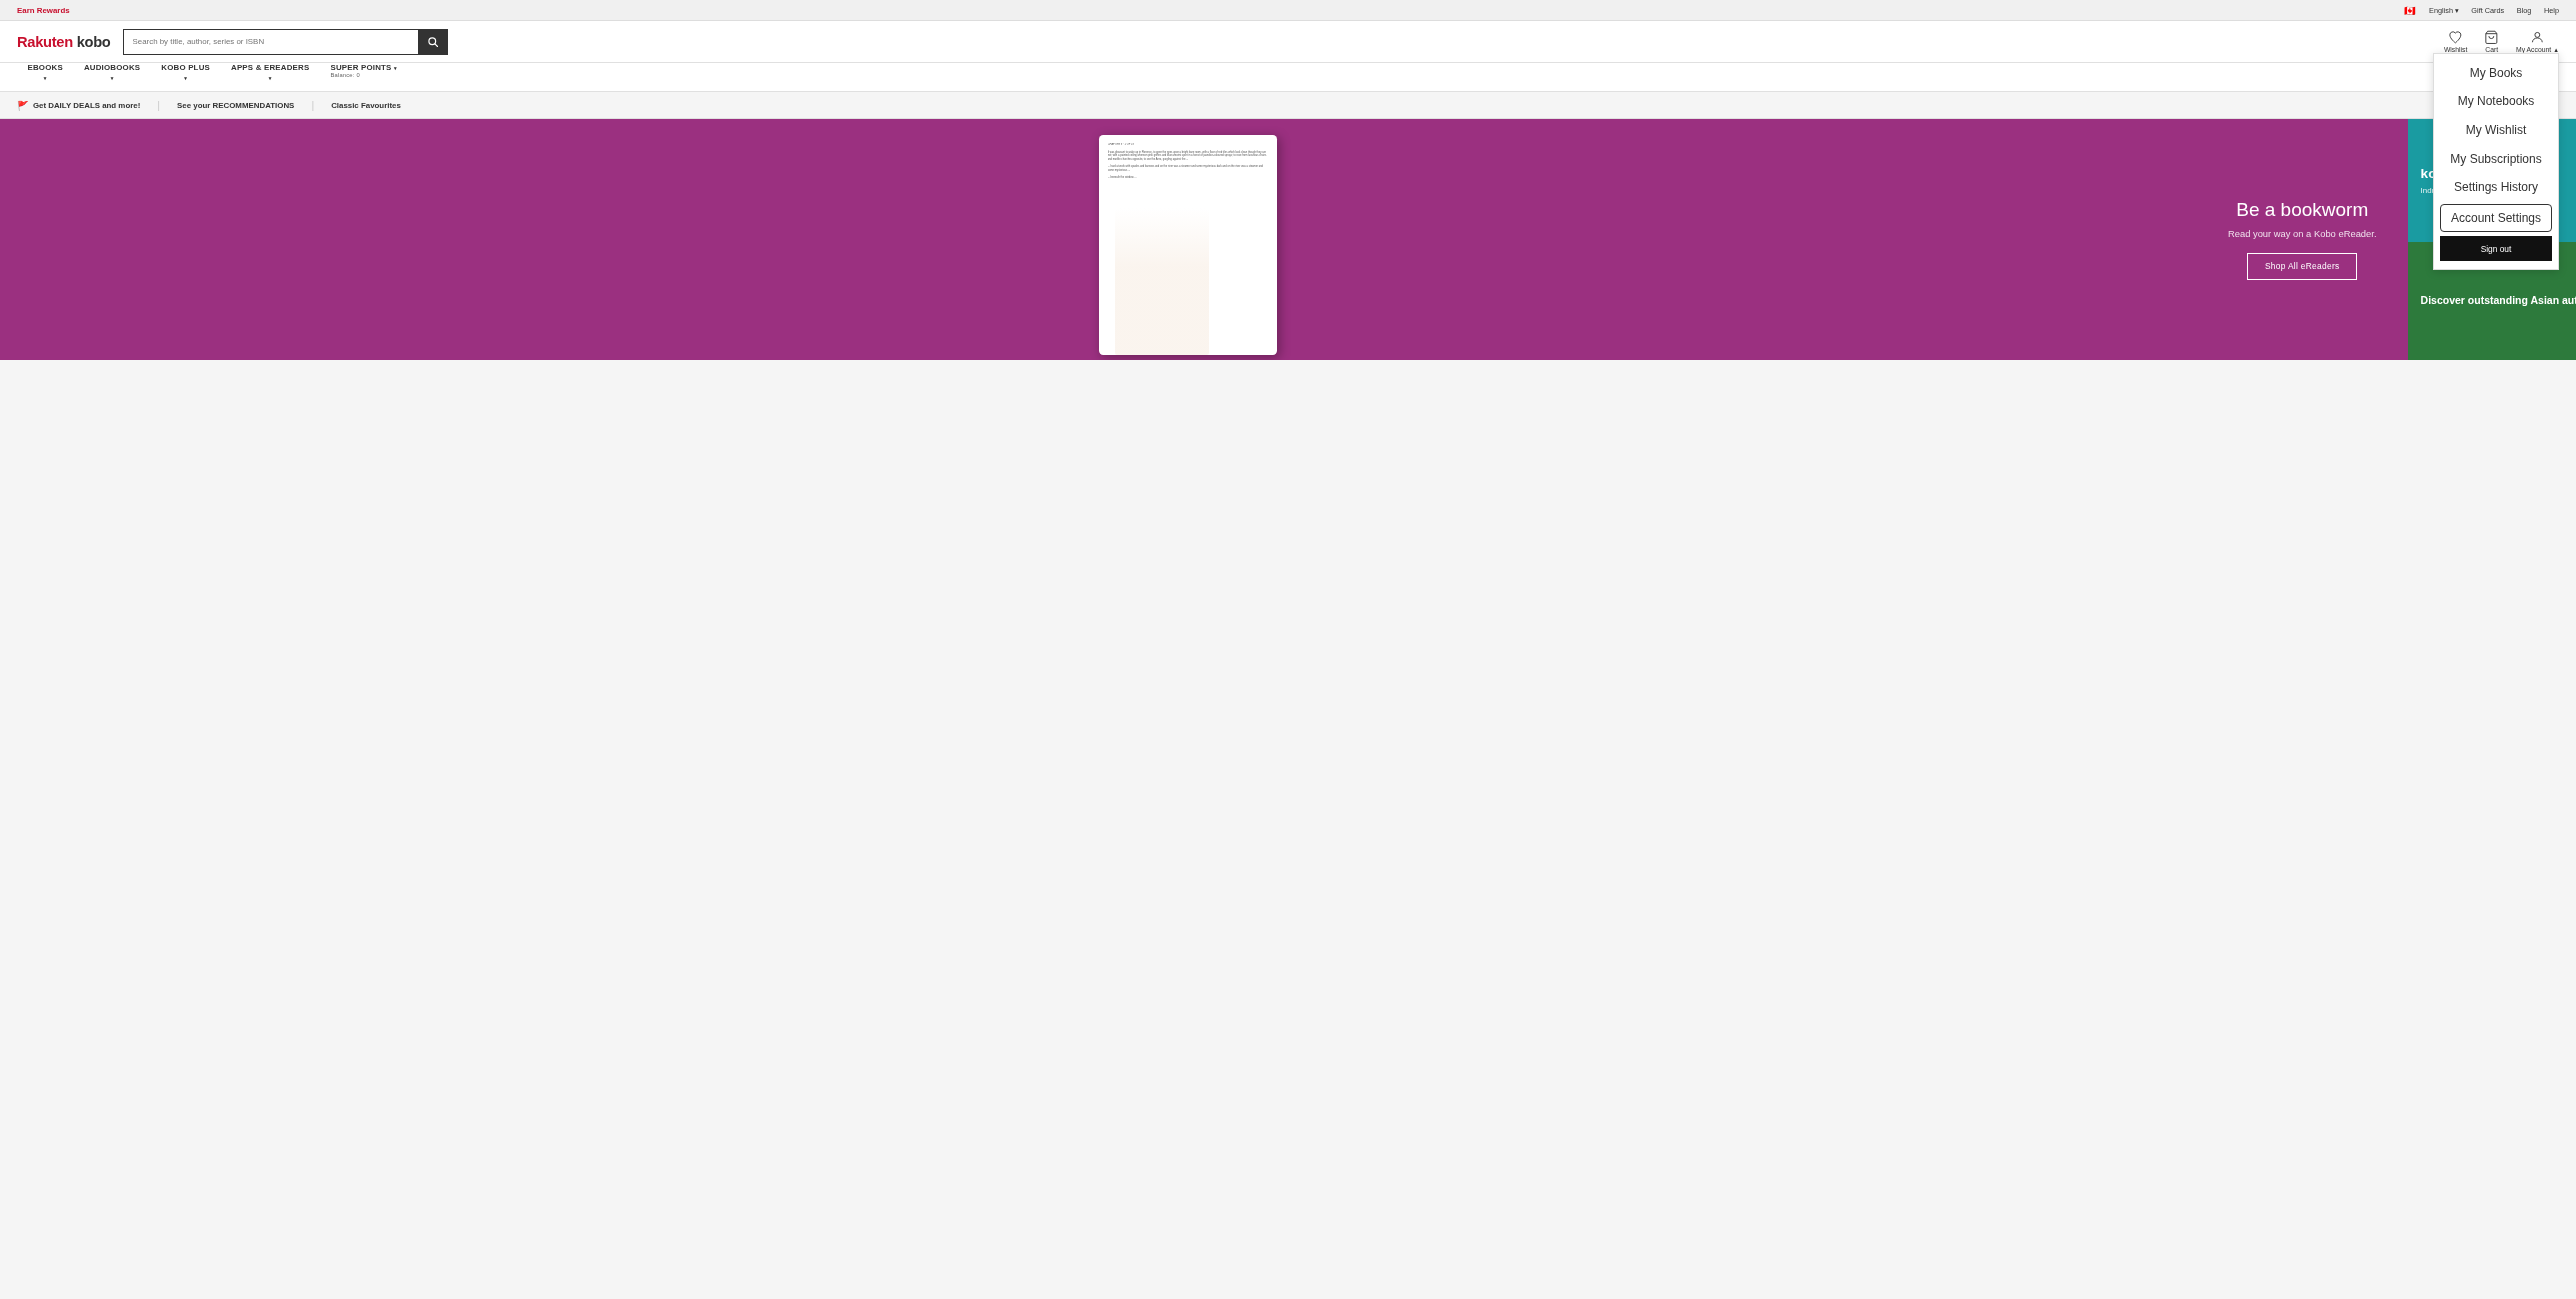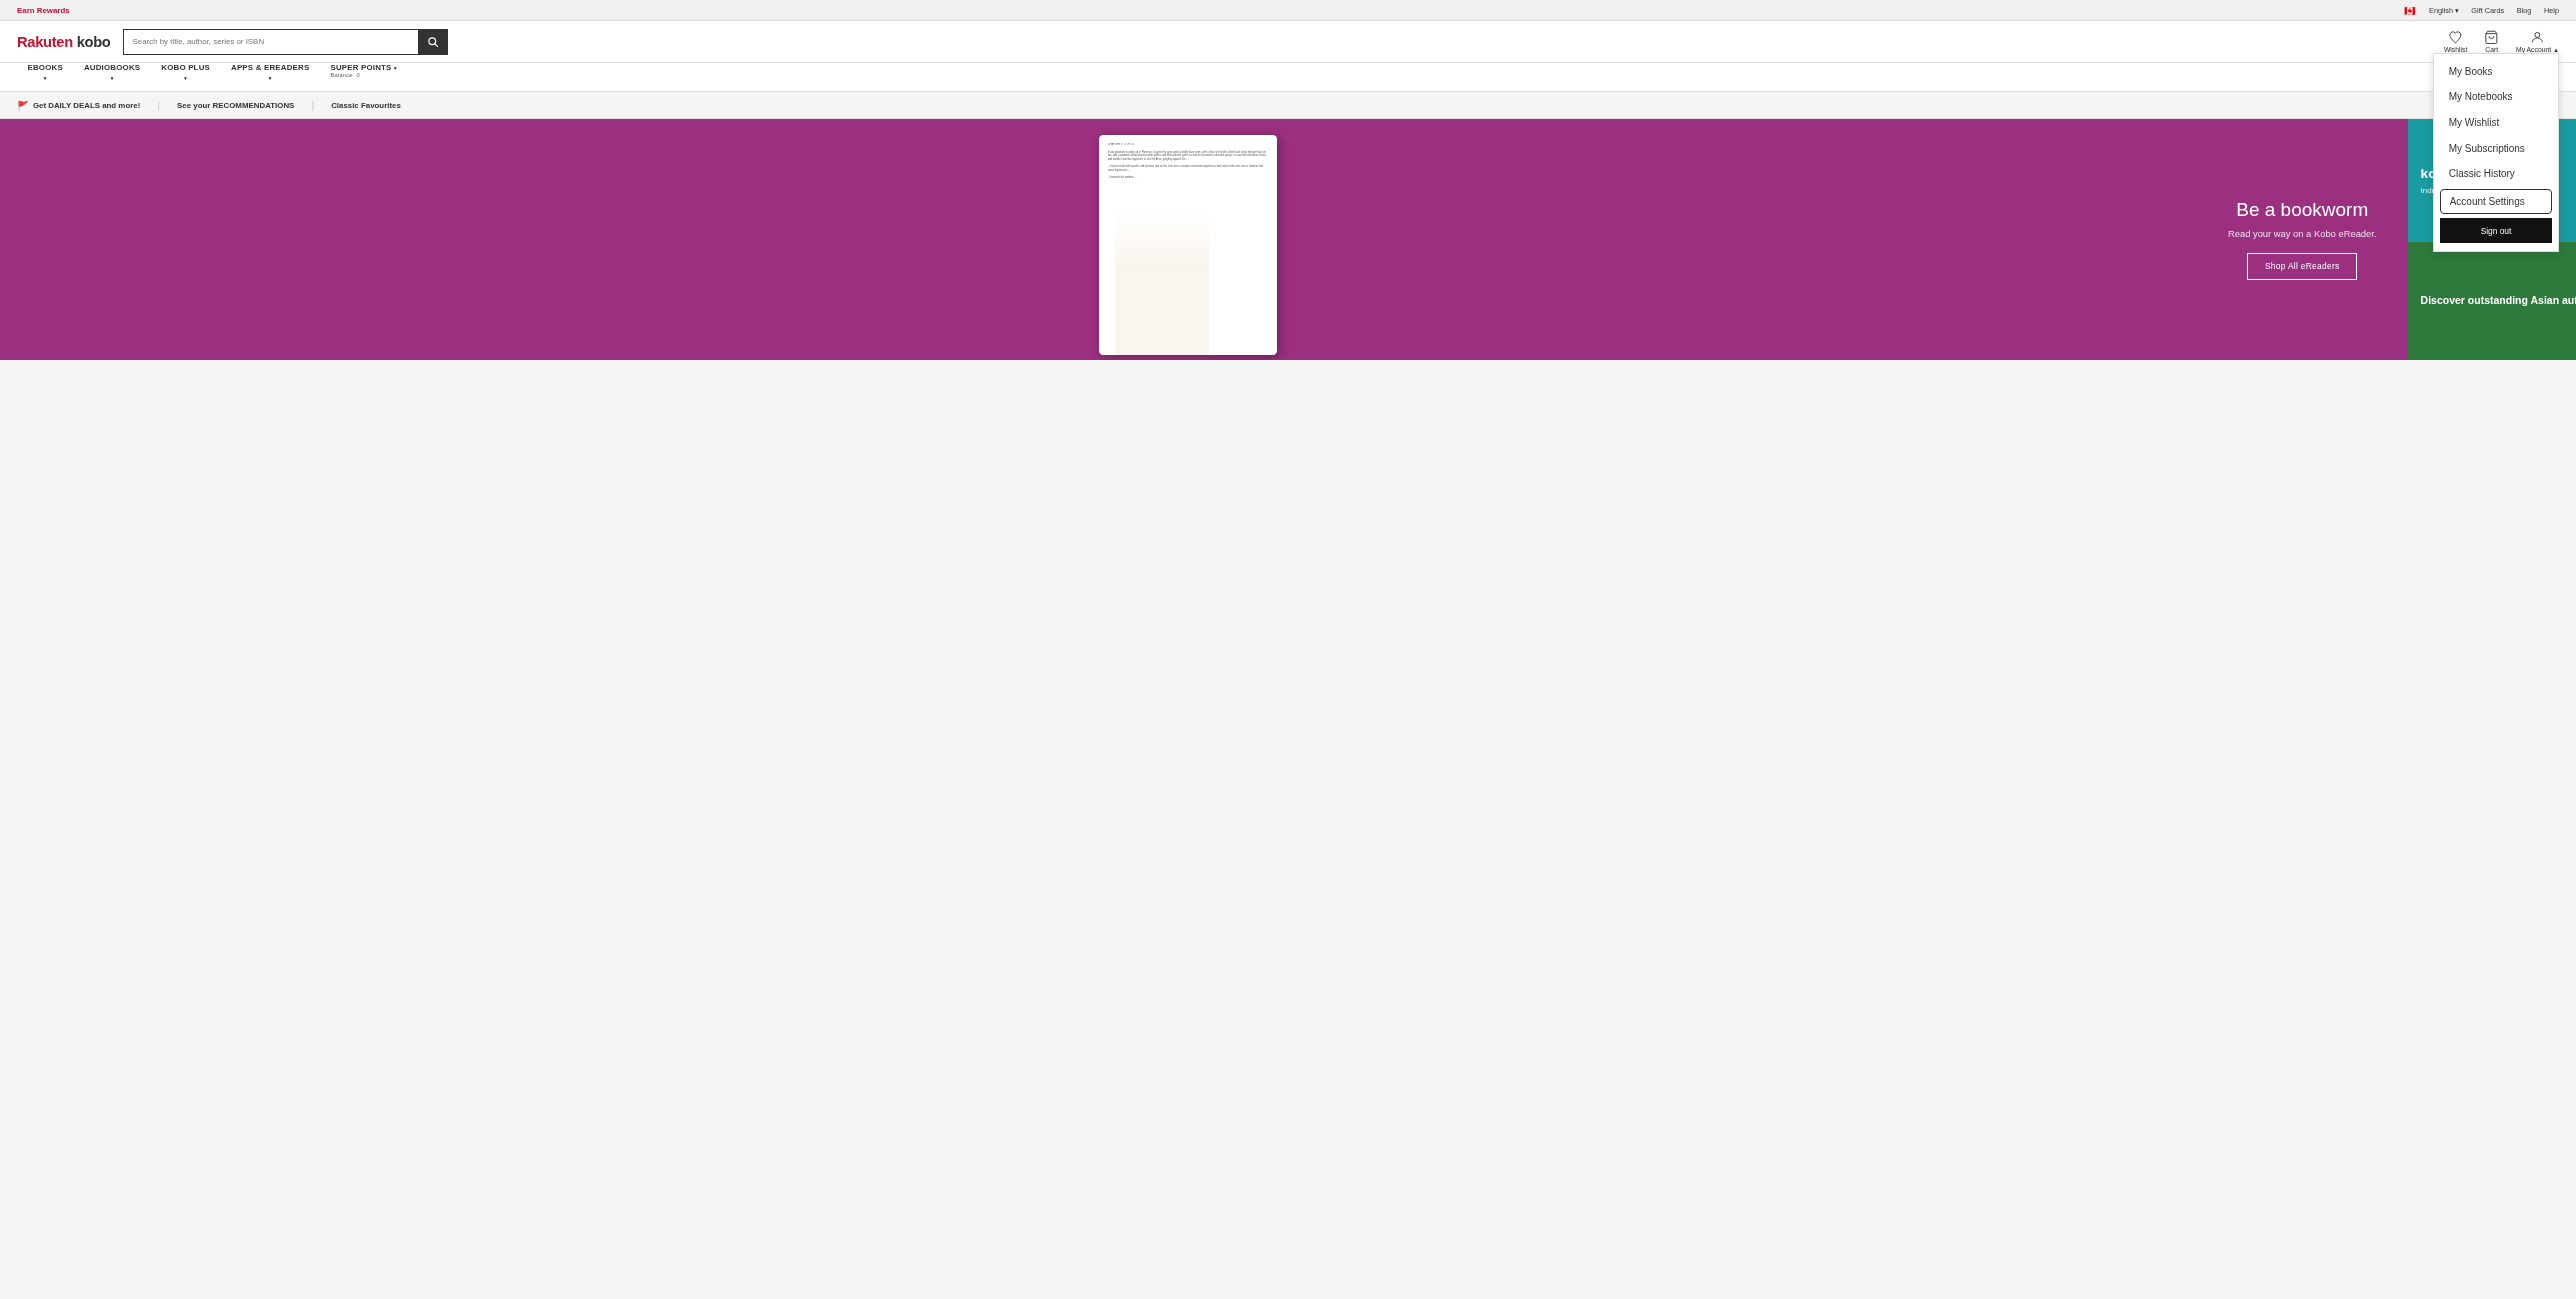--- a/index.html
+++ b/index.html
@@ -90,24 +90,25 @@
       right: 0;
       background: #fff;
       border: 0.5px solid #ddd;
       box-shadow: 0 2.1px 8.4px rgba(0,0,0,0.15);
       z-index: 1000;
       min-width: 126px;
       padding: 4.2px 0;
     }
     .dropdown-item {
       padding: 7.3px 14.7px;
-      font-size: 10px;
+      font-size: 12px;
       color: #333;
       cursor: pointer;
       white-space: nowrap;
+      text-align: center;
     }
     .dropdown-item.highlighted {
       background: #fff;
       border: 1px solid #333;
       margin: 2.1px 6.3px;
       padding: 6.3px 8.4px;
       border-radius: 4px;
     }
     .dropdown-signout {
       background: #111;
@@ -311,21 +312,21 @@
       <div class="my-account-label">
         <span>My Account</span>
         <span class="chevron-down">▲</span>
       </div>
 
       <div class="account-dropdown">
         <div class="dropdown-item">My Books</div>
         <div class="dropdown-item">My Notebooks</div>
         <div class="dropdown-item">My Wishlist</div>
         <div class="dropdown-item">My Subscriptions</div>
-        <div class="dropdown-item">Classic History</div>
+        <div class="dropdown-item">Settings History</div>
         <div class="dropdown-item highlighted">Account Settings</div>
         <div class="dropdown-signout">Sign out</div>
       </div>
     </div>
   </div>
 </div>
 
 <div class="nav-bar">
   <div class="nav-item">
     <span>eBOOKS</span>

